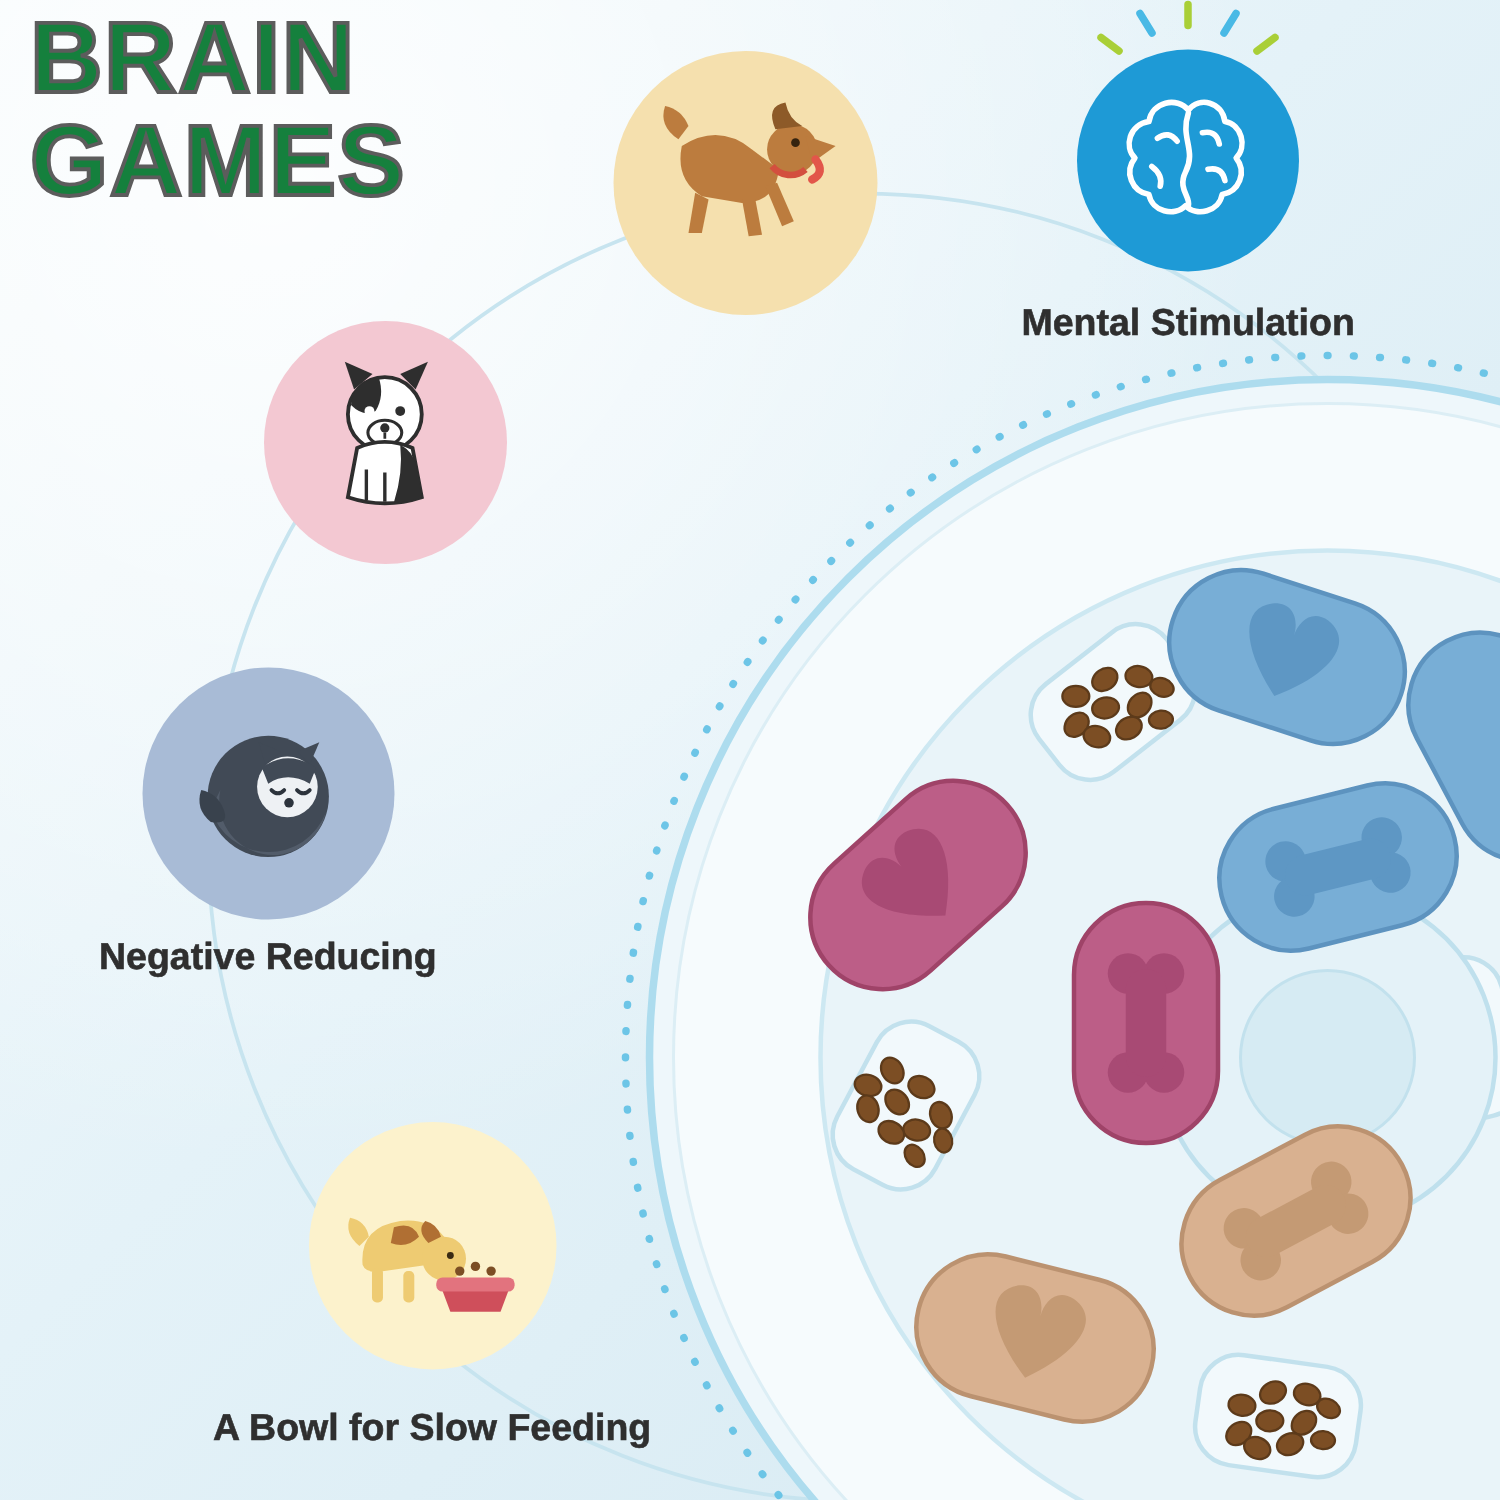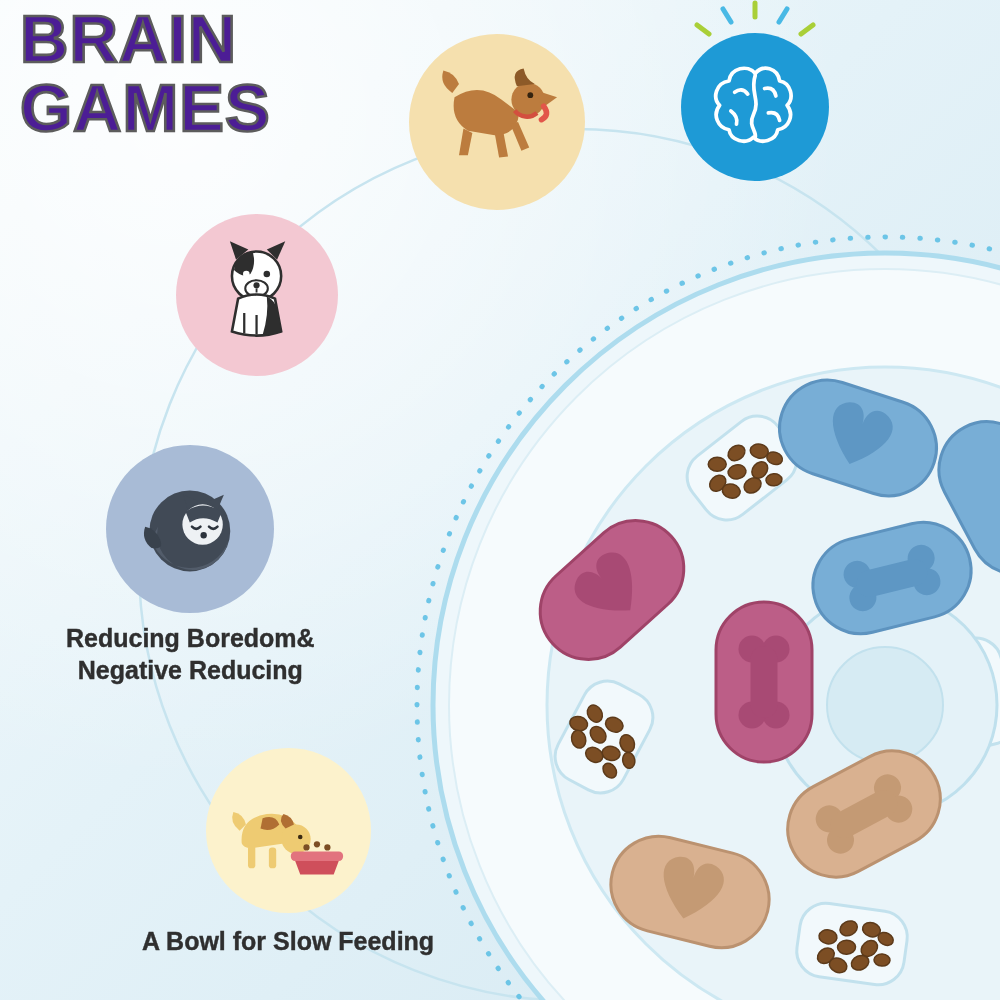--- a/index.html
+++ b/index.html
@@ -31,21 +31,21 @@
   }
   .label span{display:block}
   .f-strengthen{left:409px;top:34px}   .f-strengthen .circle{width:176px;height:176px}
   .f-mental{left:681px;top:33px}       .f-mental .circle{width:148px;height:148px}
   .f-mental .label{margin-top:18px}
   .f-interactive{left:176px;top:214px} .f-interactive .circle{width:162px;height:162px}
   .f-interactive .label{margin-top:9px}
   .f-boredom{left:66px;top:445px}      .f-boredom .circle{width:168px;height:168px}
   .f-boredom .label{margin-top:9px}
   .f-bowl{left:142px;top:748px}        .f-bowl .circle{width:165px;height:165px}
-  .f-bowl .label{margin-top:12px}
+  .f-bowl .label{margin-top:23px}
   .dashes{position:absolute;top:-36px;left:50%;transform:translateX(-50%)}
 </style>
 </head>
 <body>
 
 <svg id="decor" width="1000" height="1000" viewBox="0 0 1000 1000">
   <defs>
     <g id="paddle">
         <rect x="-80" y="-48" width="160" height="96" rx="48"></rect>
       </g>
@@ -127,21 +127,21 @@
       <use href="#paddle" transform="translate(864,814) rotate(-28)" stroke="#bb9270" stroke-width="3" fill="#d9b190"></use>
       <use href="#bone" transform="translate(864,814) rotate(-28) scale(1.5)" fill="#c49a74"></use>
     </g>
     <g>
       <use href="#paddle" transform="translate(690,892) rotate(14)" stroke="#bb9270" stroke-width="3" fill="#d9b190"></use>
       <use href="#heart" transform="translate(690,892) rotate(14) scale(2.1)" fill="#c49a74"></use>
     </g>
   </g>
 </svg>
 
-<h1 class="title" style="color: #4c1d95;">
+<h1 class="title" style="color: #15803d;">
   <span>BRAIN</span>
   <span>GAMES</span>
 </h1>
 
 <div class="feature f-strengthen">
   <div class="circle" style="background: rgb(245, 224, 174);">
     <svg class="icon-svg" viewBox="0 0 120 120">
       <g fill="#bc7c3e">
         <path d="M20 34 Q8 26 12 14 Q22 16 26 26 Z"></path>
         <path d="M22 38 Q44 24 64 40 L80 52 Q78 72 58 72 L34 68 Q18 58 22 38 Z"></path>
@@ -174,20 +174,21 @@
       <g fill="none" stroke="#ffffff" stroke-width="4" stroke-linecap="round" stroke-linejoin="round">
         <path d="M60 24 C 52 14 34 18 32 32 C 18 34 14 50 22 58 C 14 68 20 82 32 84 C 34 96 50 100 58 92 C 66 100 82 96 84 84 C 96 82 102 68 94 58 C 102 50 98 34 86 32 C 84 18 68 14 60 24 Z"></path>
         <path d="M60 26 C 54 44 66 52 58 68 C 52 80 62 86 60 92"></path>
         <path d="M38 44 Q46 38 52 46"></path>
         <path d="M70 40 Q80 38 82 48"></path>
         <path d="M34 64 Q42 70 40 78"></path>
         <path d="M74 66 Q84 64 86 74"></path>
       </g>
     </svg>
   </div>
+  <div class="label">Mental Stimulation</div>
 </div>
 
 <div class="feature f-interactive">
   <div class="circle" style="background: rgb(243, 200, 210);">
     <svg class="icon-svg" viewBox="0 0 120 120">
       <path d="M40 26 L34 8 L52 16 Z" fill="#2e2e2e"></path>
       <path d="M80 26 L88 8 L70 16 Z" fill="#2e2e2e"></path>
       <circle cx="60" cy="42" r="24" fill="#ffffff" stroke="#2e2e2e" stroke-width="2.5"></circle>
       <path d="M38 36 Q40 20 56 18 Q60 30 54 40 Q46 44 38 36 Z" fill="#2e2e2e"></path>
       <circle cx="50" cy="40" r="3.2" fill="#ffffff"></circle>
@@ -210,21 +211,20 @@
       <path d="M24 78 Q14 70 18 58 Q28 60 32 70 Q36 80 24 78 Z" fill="#39424d"></path>
       <circle cx="72" cy="56" r="19" fill="#eef1f4"></circle>
       <path d="M56 44 Q72 32 90 44 L86 54 Q72 46 60 54 Z" fill="#414a56"></path>
       <path d="M58 42 L54 28 L68 34 Z" fill="#414a56"></path>
       <path d="M86 42 L92 28 L78 34 Z" fill="#414a56"></path>
       <path d="M62 58 Q66 62 70 58 M78 58 Q82 62 86 58" stroke="#2c333c" stroke-width="2.4" fill="none" stroke-linecap="round"></path>
       <circle cx="73" cy="66" r="3" fill="#2c333c"></circle>
     </svg>
   </div>
   <div class="label">
-    <span>Reducing Boredom&amp;</span>
     <span>Negative Reducing</span>
   </div>
 </div>
 
 <div class="feature f-bowl">
   <div class="circle" style="background: rgb(252, 242, 204);">
     <svg class="icon-svg" viewBox="0 0 120 120">
       <path d="M14 60 Q4 52 8 42 Q18 44 20 54 Z" fill="#eecb72"></path>
       <path d="M16 72 Q14 48 40 44 Q58 42 68 54 L76 66 Q70 76 58 72 L30 76 Q18 78 16 72 Z" fill="#eecb72"></path>
       <path d="M36 48 Q48 44 52 54 Q44 62 34 58 Z" fill="#b06f33"></path>

